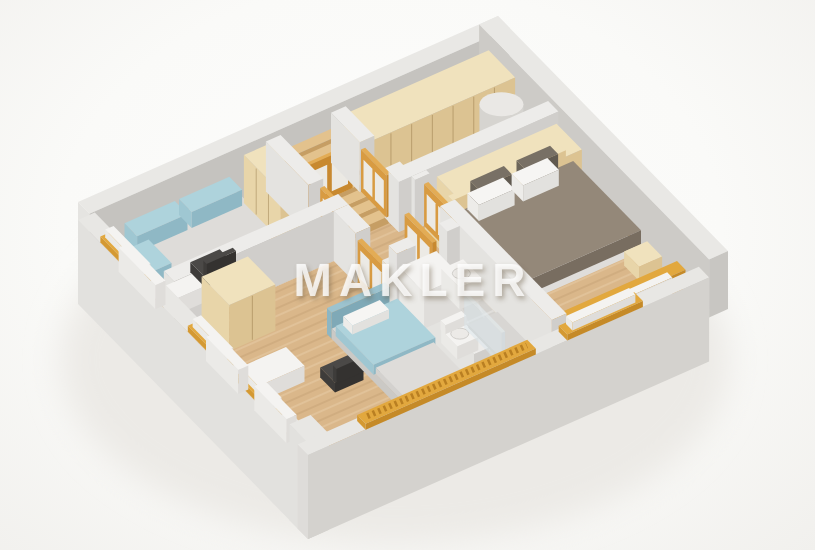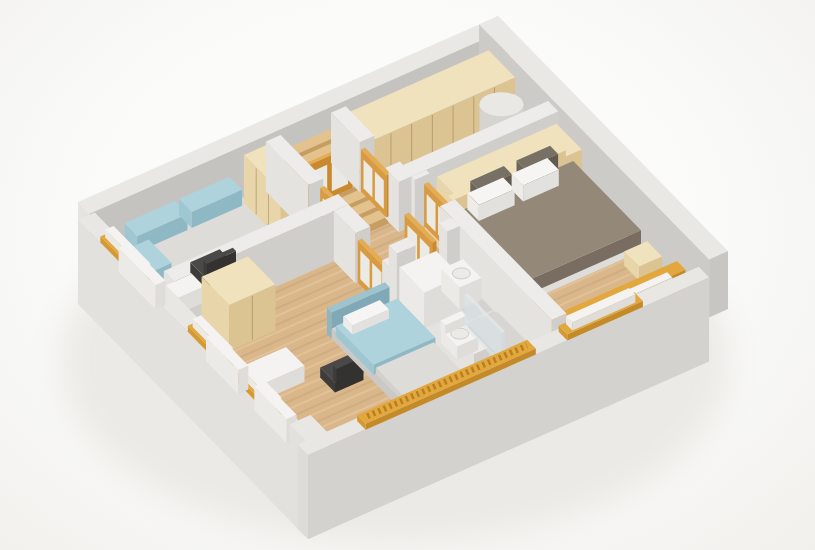--- a/index.html
+++ b/index.html
@@ -498,13 +498,14 @@
           <polygon points="558.7,325.8 567.3,334.5 567.3,340.5 558.7,331.8" fill="#d49932"></polygon>
           <polygon points="567.3,334.5 642.9,301.0 642.9,307.0 567.3,340.5" fill="#c58a28"></polygon>
         </g>
         <g>
           <polygon points="566.0,316.0 629.0,288.1 635.4,294.6 572.4,322.5" fill="#f4f3f1"></polygon>
           <polygon points="566.0,316.0 572.4,322.5 572.4,330.5 566.0,324.0" fill="#ebeae7"></polygon>
           <polygon points="572.4,322.5 635.4,294.6 635.4,302.6 572.4,330.5" fill="#dfddda"></polygon>
         </g>
       </g>
   </svg>
+  <div id="watermark">MAKLER</div>
 </div>
 
 </body></html>

